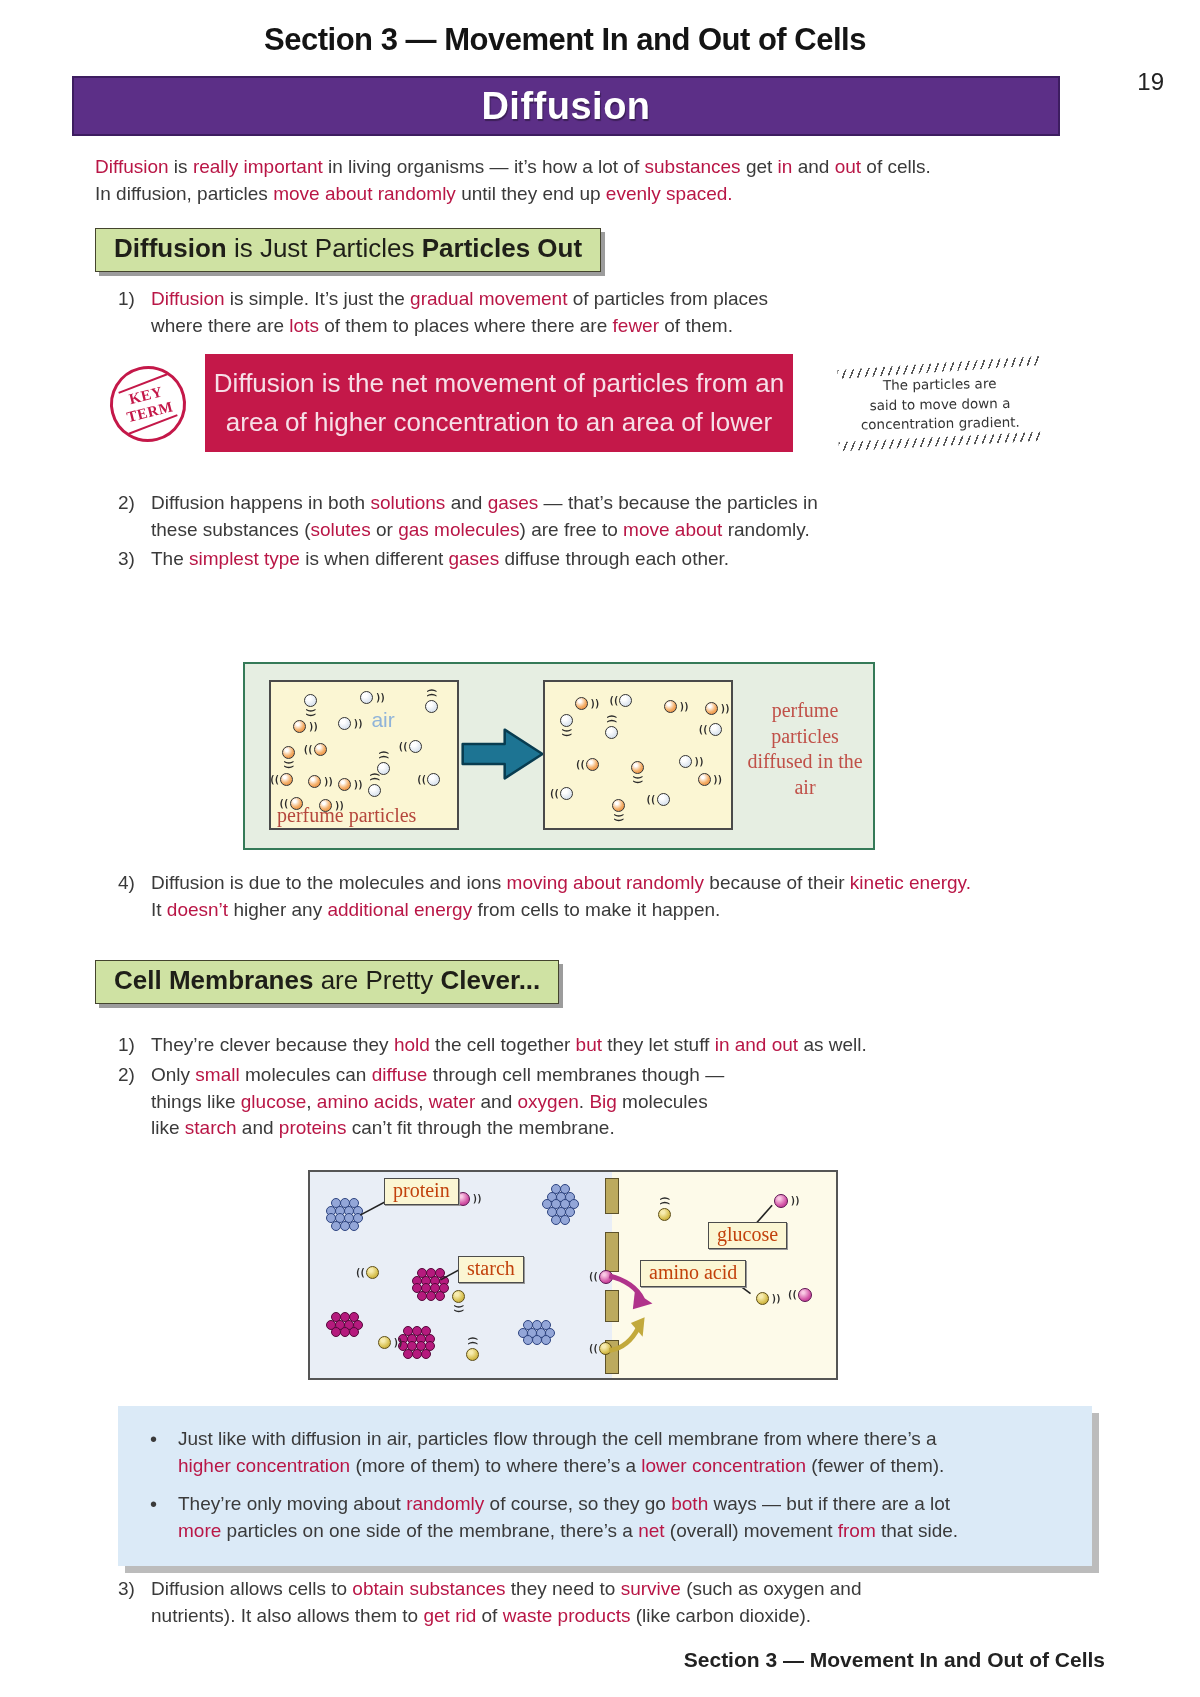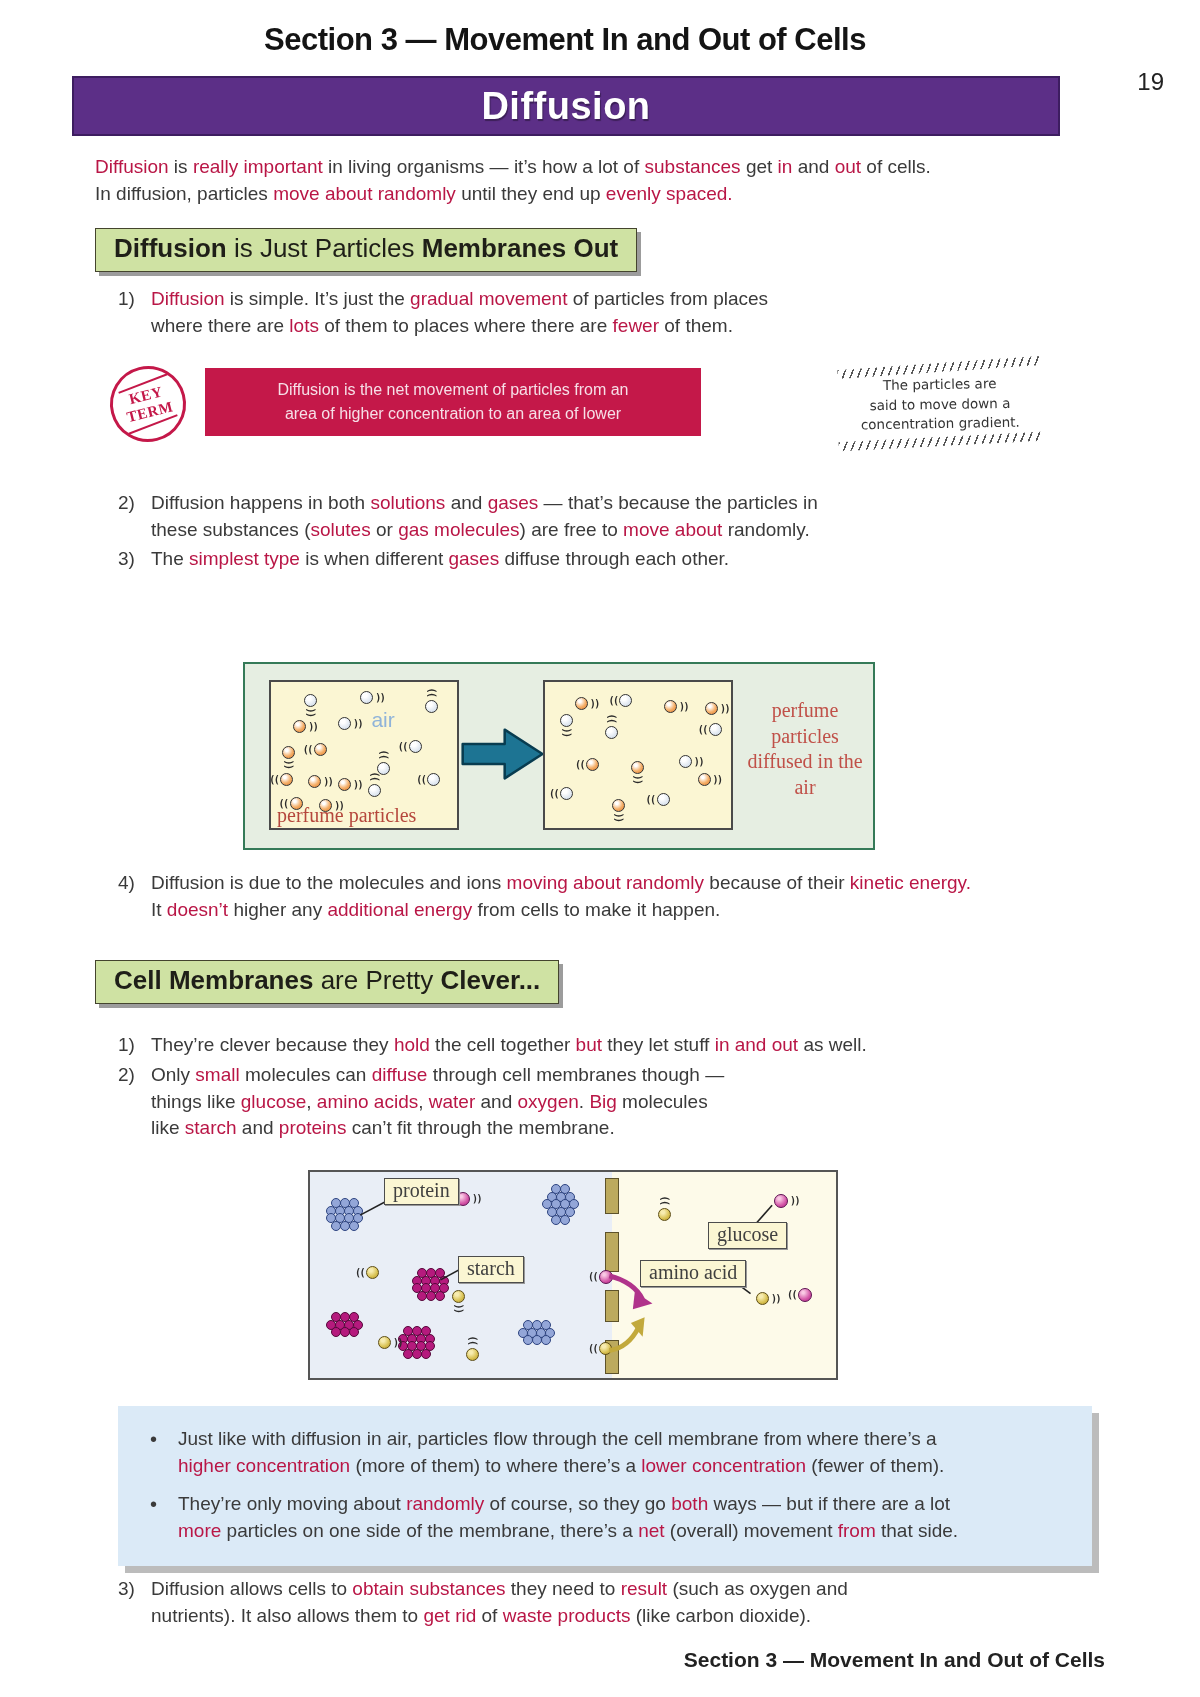--- a/index.html
+++ b/index.html
@@ -35,22 +35,22 @@
   .c-red{color:var(--crimson);}
   .bd{font-weight:bold}
 
   
   .stamp{position:absolute;left:110px;top:366px;width:76px;height:76px;border:3.5px solid var(--ktbg);
     border-radius:50%;transform:rotate(-14deg);display:flex;flex-direction:column;align-items:center;justify-content:center;
     color:var(--ktbg);font-family:"Liberation Serif",serif;font-weight:bold;font-size:15px;line-height:1.15;letter-spacing:.5px;}
   .stamp::before,.stamp::after{content:"";position:absolute;left:9px;right:9px;height:2px;background:var(--ktbg);}
   .stamp::before{top:13px;transform:rotate(-7deg)}
   .stamp::after{bottom:13px;transform:rotate(-7deg)}
-  .keybox{position:absolute;left:205px;top:354px;width:496px;background:var(--ktbg);
-    color:#f6dfe7;text-align:center;font-size:16px;line-height:1.5;padding:10px 6px;margin-top:14px;}
+  .keybox{position:absolute;left:205px;top:354px;width:588px;background:var(--ktbg);
+    color:#f6dfe7;text-align:center;font-size:26px;line-height:1.5;padding:10px 6px;}
 
   .note{position:absolute;left:836px;top:360px;width:208px;text-align:center;color:#333;
     font-family:"DejaVu Sans",sans-serif;font-size:13.5px;line-height:1.45;transform:rotate(-1deg);}
   .hatch{height:9px;background:repeating-linear-gradient(115deg,#555 0 1.5px,transparent 1.5px 7px);margin:3px 2px;}
   .ht{transform:rotate(-3deg)}
   .hb{transform:rotate(-2deg)}
 
   
   .diag1{position:absolute;left:243px;top:662px;width:632px;height:188px;background:var(--diaggreen);border:2px solid #357a58;}
   .gasbox{position:absolute;top:16px;width:190px;height:150px;background:var(--cream);border:2px solid #4a4a4a;}
@@ -77,21 +77,21 @@
   .d2left{position:absolute;left:0;top:0;bottom:0;width:302px;background:#e9eef6;}
   .d2right{position:absolute;left:302px;top:0;bottom:0;right:0;background:#fdfae9;}
   .mseg{position:absolute;left:295px;width:14px;background:#bcaa5e;border:1.5px solid #5d522a;}
   .cluster{position:absolute;width:42px;height:40px;}
   .mini{position:absolute;width:10px;height:10px;border-radius:50%;border:1.2px solid;}
   .cl-blue .mini{background:#93a6d8;border-color:#2e4480;}
   .cl-mag .mini{background:#b51a7d;border-color:#55083a;}
   .gp{background:radial-gradient(circle at 35% 30%, #f9c9e4 10%, #d457a8 60%, #ad2384 100%);border-color:#5c1050;width:14px;height:14px;}
   .ay{background:radial-gradient(circle at 35% 30%, #f7ecb0 15%, #d9c253 60%, #b3952c 100%);border-color:#5d4d14;}
   .dlabel{position:absolute;background:var(--cream);border:1.5px solid #4c4c4c;padding:0px 8px 2px;
-    font-family:"Liberation Serif",serif;font-size:20px;color:#404040;box-shadow:1px 1px 0 #999;white-space:nowrap;}
+    font-family:"Liberation Serif",serif;font-size:20px;color:#c2410c;box-shadow:1px 1px 0 #999;white-space:nowrap;}
   .d2svg{position:absolute;left:0;top:0;width:100%;height:100%;pointer-events:none;}
 
   
   .bluebox{position:absolute;left:118px;top:1406px;width:974px;background:var(--bluebg);
     box-shadow:7px 7px 0 #bcbcbc;padding:20px 26px 22px;}
   .bullet{position:relative;padding-left:34px;font-size:19px;line-height:1.4;color:#3a3a3a;margin-bottom:12px;}
   .bullet:last-child{margin-bottom:0;}
   .bdot{position:absolute;left:6px;top:-1px;font-size:20px;}
 
   .footer{position:absolute;right:95px;top:1648px;font-size:21px;font-weight:bold;color:#222;}
@@ -103,21 +103,21 @@
 
   <h1 class="head-title">Section 3 — Movement In and Out of Cells</h1>
   <div class="pg-num">19</div>
 
   <div class="banner">
     <span>Diffusion</span>
   </div>
 
   <p class="intro"><span class="c-red">Diffusion</span><span> is </span><span class="c-red">really important</span><span> in living organisms — it’s how a lot of </span><span class="c-red">substances</span><span> get </span><span class="c-red">in</span><span> and </span><span class="c-red">out</span><span> of cells.</span><br><span>In diffusion, particles </span><span class="c-red">move about randomly</span><span> until they end up </span><span class="c-red">evenly spaced.</span></p>
 
-  <div class="hbox h1pos"><span class="bd">Diffusion</span><span> is Just Particles </span><span class="bd">Membranes Out</span></div>
+  <div class="hbox h1pos"><span class="bd">Diffusion</span><span> is Just Particles </span><span class="bd">Particles Out</span></div>
 
   <div class="item it1">
     <span class="num">1)</span>
     <div class="itext"><span class="c-red">Diffusion</span><span> is simple.  It’s just the </span><span class="c-red">gradual movement</span><span> of particles from places</span><br><span>where there are </span><span class="c-red">lots</span><span> of them to places where there are </span><span class="c-red">fewer</span><span> of them.</span></div>
   </div>
 
   <div class="stamp">
     <span>KEY</span>
     <span>TERM</span>
   </div>
@@ -332,17 +332,17 @@
       <div class="btext"><span>Just like with diffusion in air, particles flow through the cell membrane from where there’s a</span><br><span class="c-red">higher concentration</span><span> (more of them) to where there’s a </span><span class="c-red">lower concentration</span><span> (fewer of them).</span></div>
     </div>
     <div class="bullet">
       <span class="bdot">•</span>
       <div class="btext"><span>They’re only moving about </span><span class="c-red">randomly</span><span> of course, so they go </span><span class="c-red">both</span><span> ways — but if there are a lot</span><br><span class="c-red">more</span><span> particles on one side of the membrane, there’s a </span><span class="c-red">net</span><span> (overall) movement </span><span class="c-red">from</span><span> that side.</span></div>
     </div>
   </div>
 
   <div class="item cm3">
     <span class="num">3)</span>
-    <div class="itext"><span>Diffusion allows cells to </span><span class="c-red">obtain substances</span><span> they need to </span><span class="c-red">result</span><span> (such as oxygen and</span><br><span>nutrients).  It also allows them to </span><span class="c-red">get rid</span><span> of </span><span class="c-red">waste products</span><span> (like carbon dioxide).</span></div>
+    <div class="itext"><span>Diffusion allows cells to </span><span class="c-red">obtain substances</span><span> they need to </span><span class="c-red">survive</span><span> (such as oxygen and</span><br><span>nutrients).  It also allows them to </span><span class="c-red">get rid</span><span> of </span><span class="c-red">waste products</span><span> (like carbon dioxide).</span></div>
   </div>
 
   <div class="footer">Section 3 — Movement In and Out of Cells</div>
 </div>
 
 </body></html>

